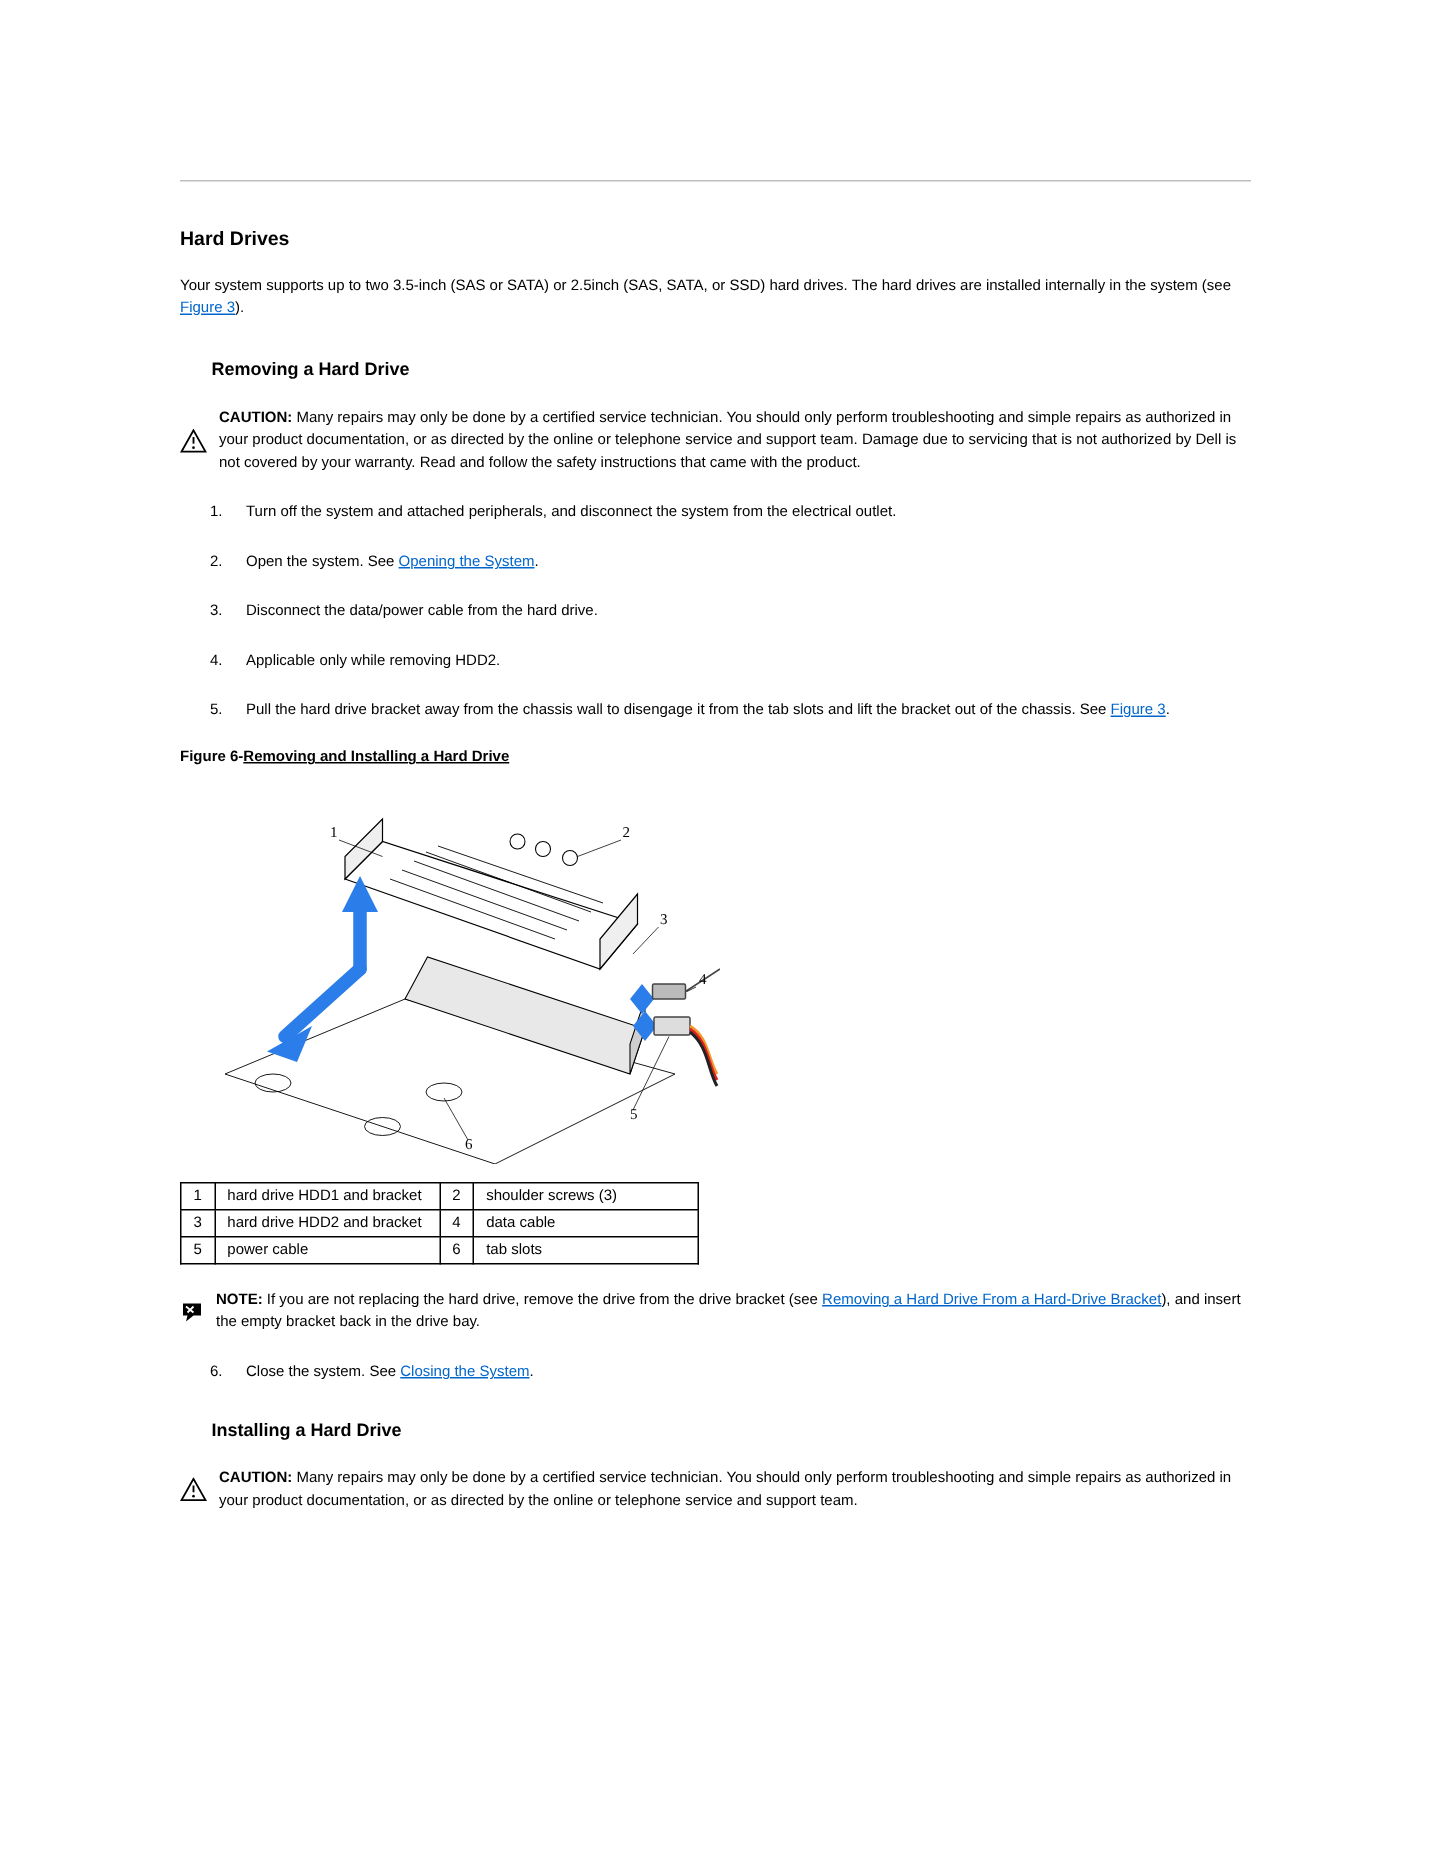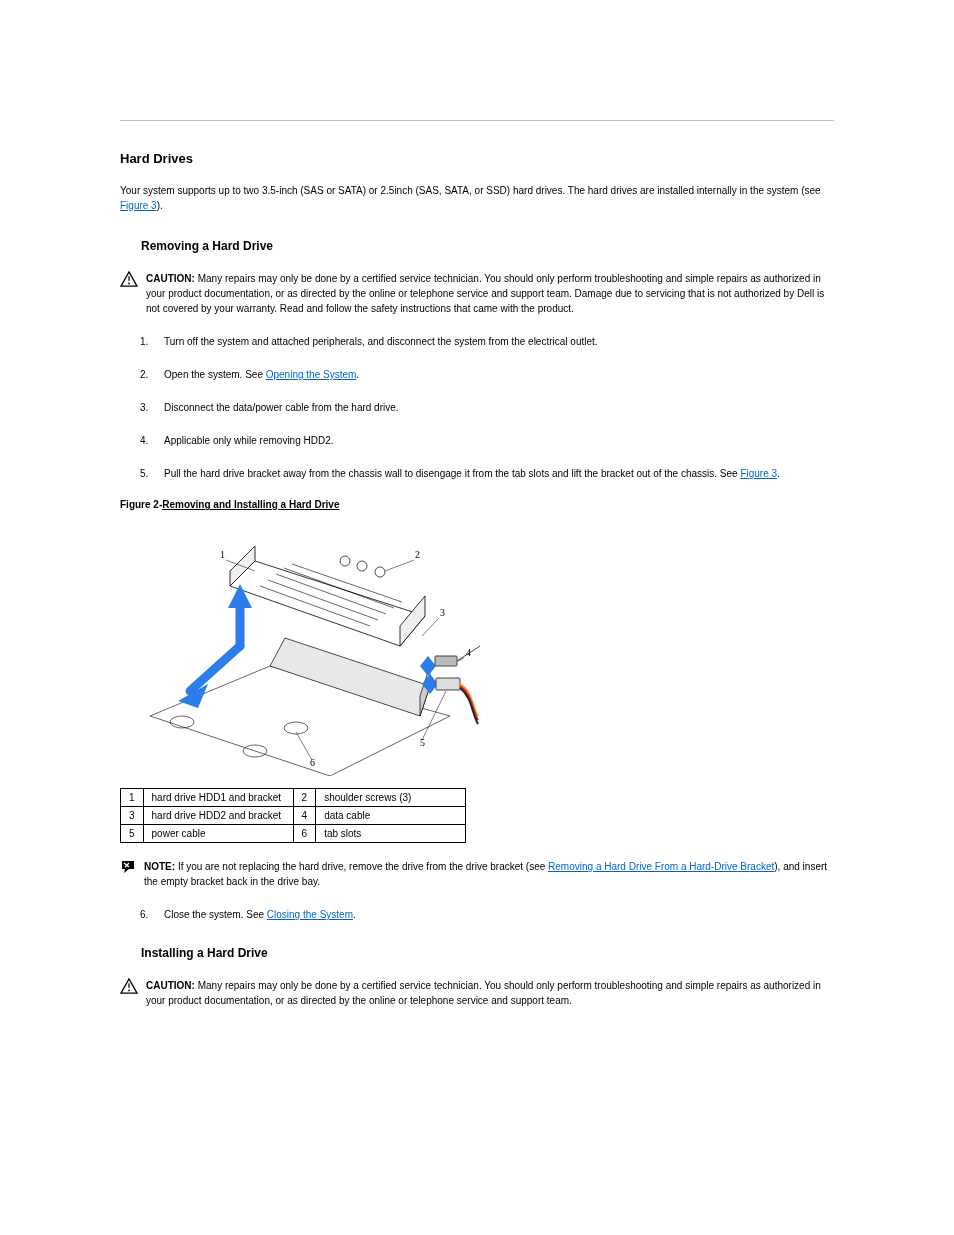--- a/index.html
+++ b/index.html
@@ -36,21 +36,21 @@
     text-decoration: underline;
   }
   h3.sub {
     font-size: 12px;
     font-weight: bold;
     margin: 10px 0 18px 0;
     padding-left: 21px;
   }
   .caution-row, .note-row {
     display: flex;
-    align-items: flex-start;
+    align-items: center;
     gap: 8px;
     margin-bottom: 18px;
   }
   .caution-row .text, .note-row .text {
     font-size: 10px;
     line-height: 1.5;
   }
   .caution-icon {
     width: 18px; height: 16px; flex: 0 0 18px;
     display:inline-block;
@@ -144,21 +144,21 @@
     <li><span>Disconnect the data/power cable from the hard drive.</span></li>
     <li>
       <span>Applicable only while removing HDD2.</span>
     </li>
     <li>
       <span>Pull the hard drive bracket away from the chassis wall to disengage it from the tab slots and lift the bracket out of the chassis. See </span><a class="link" href="#">Figure 3</a><span>.</span>
     </li>
   </ol>
 
   <p class="fig-caption">
-    <span>Figure 2-</span>
+    <span>Figure 6-</span>
     <span style="font-weight:normal;">​</span>
     <span style="font-weight:bold;text-decoration:underline;">Removing and Installing a Hard Drive</span>
   </p>
 
   <div class="figure-block">
     <svg class="figure-img" viewBox="0 0 360 260">
 
       <polygon points="30,200 210,260 330,200 150,150" fill="#ffffff" stroke="#000" stroke-width="0.6"></polygon>
 
       <ellipse cx="62" cy="206" rx="12" ry="6" fill="none" stroke="#000" stroke-width="0.6"></ellipse>

